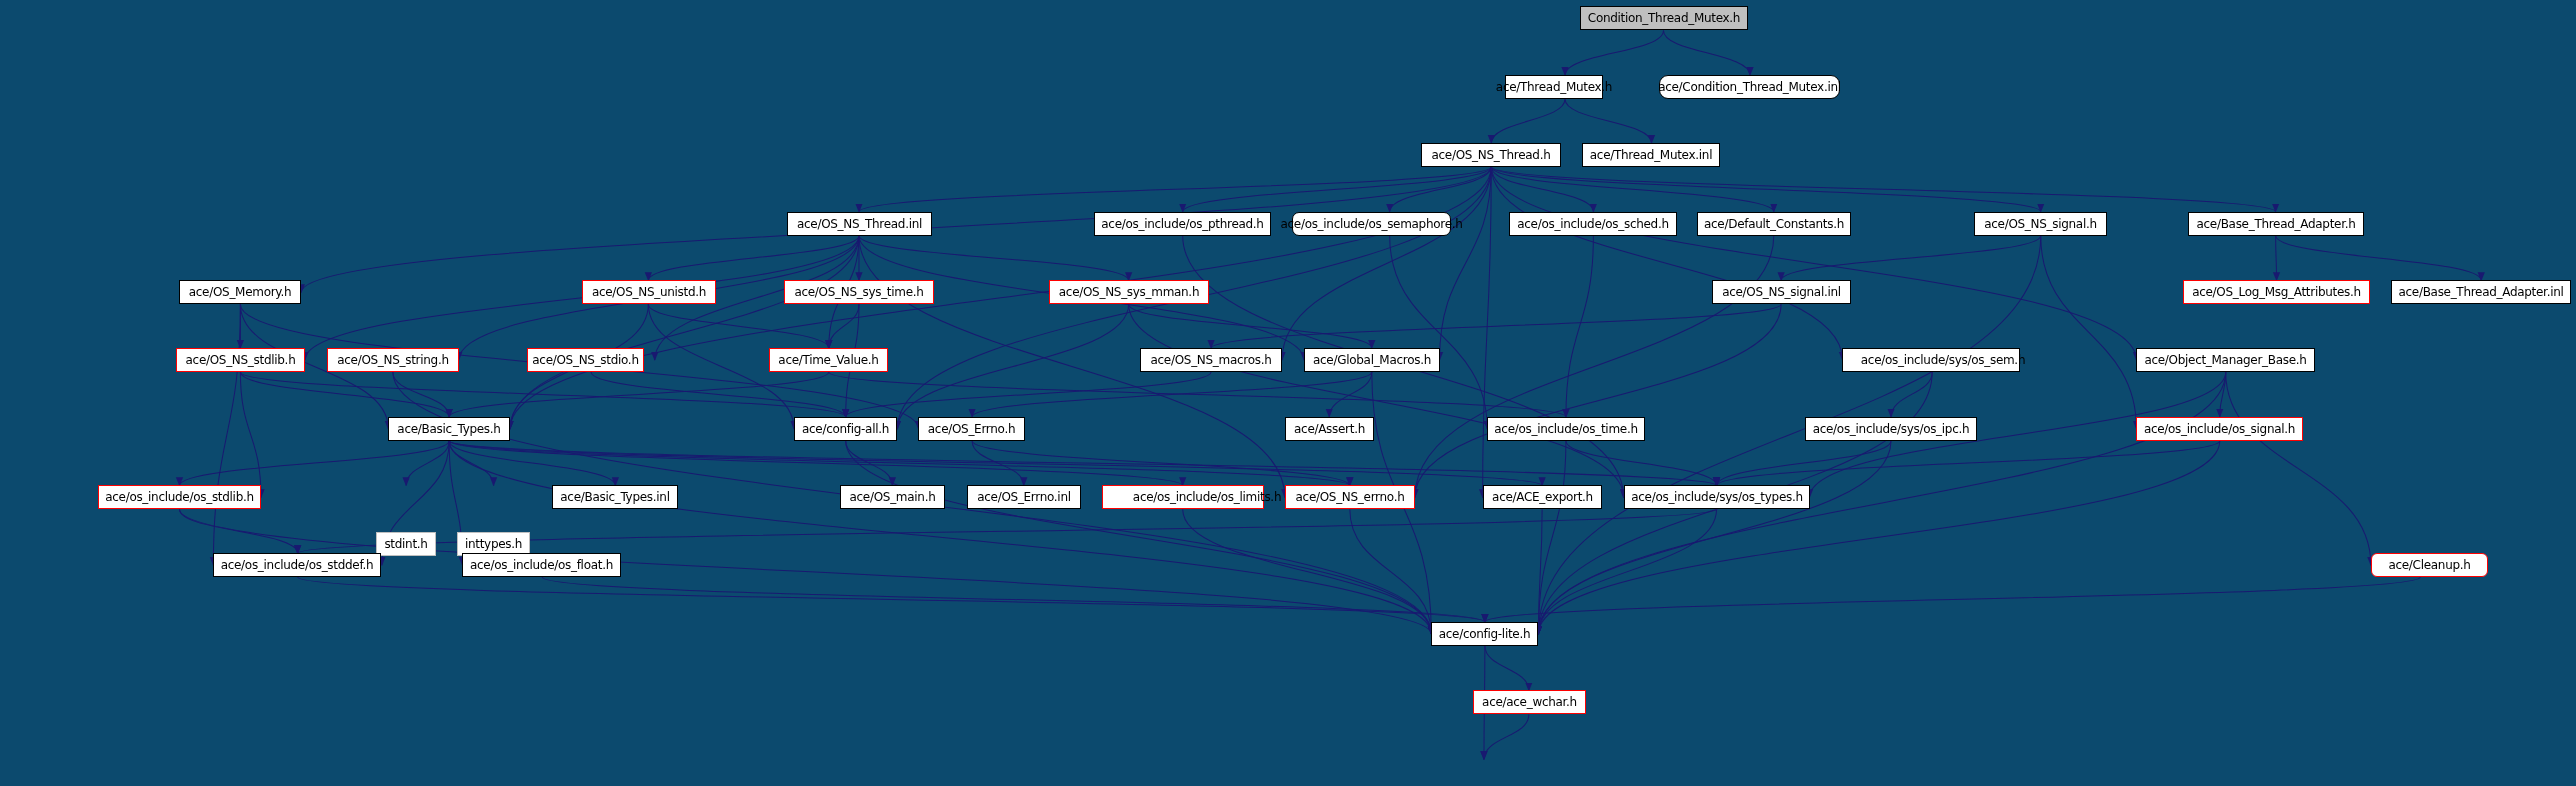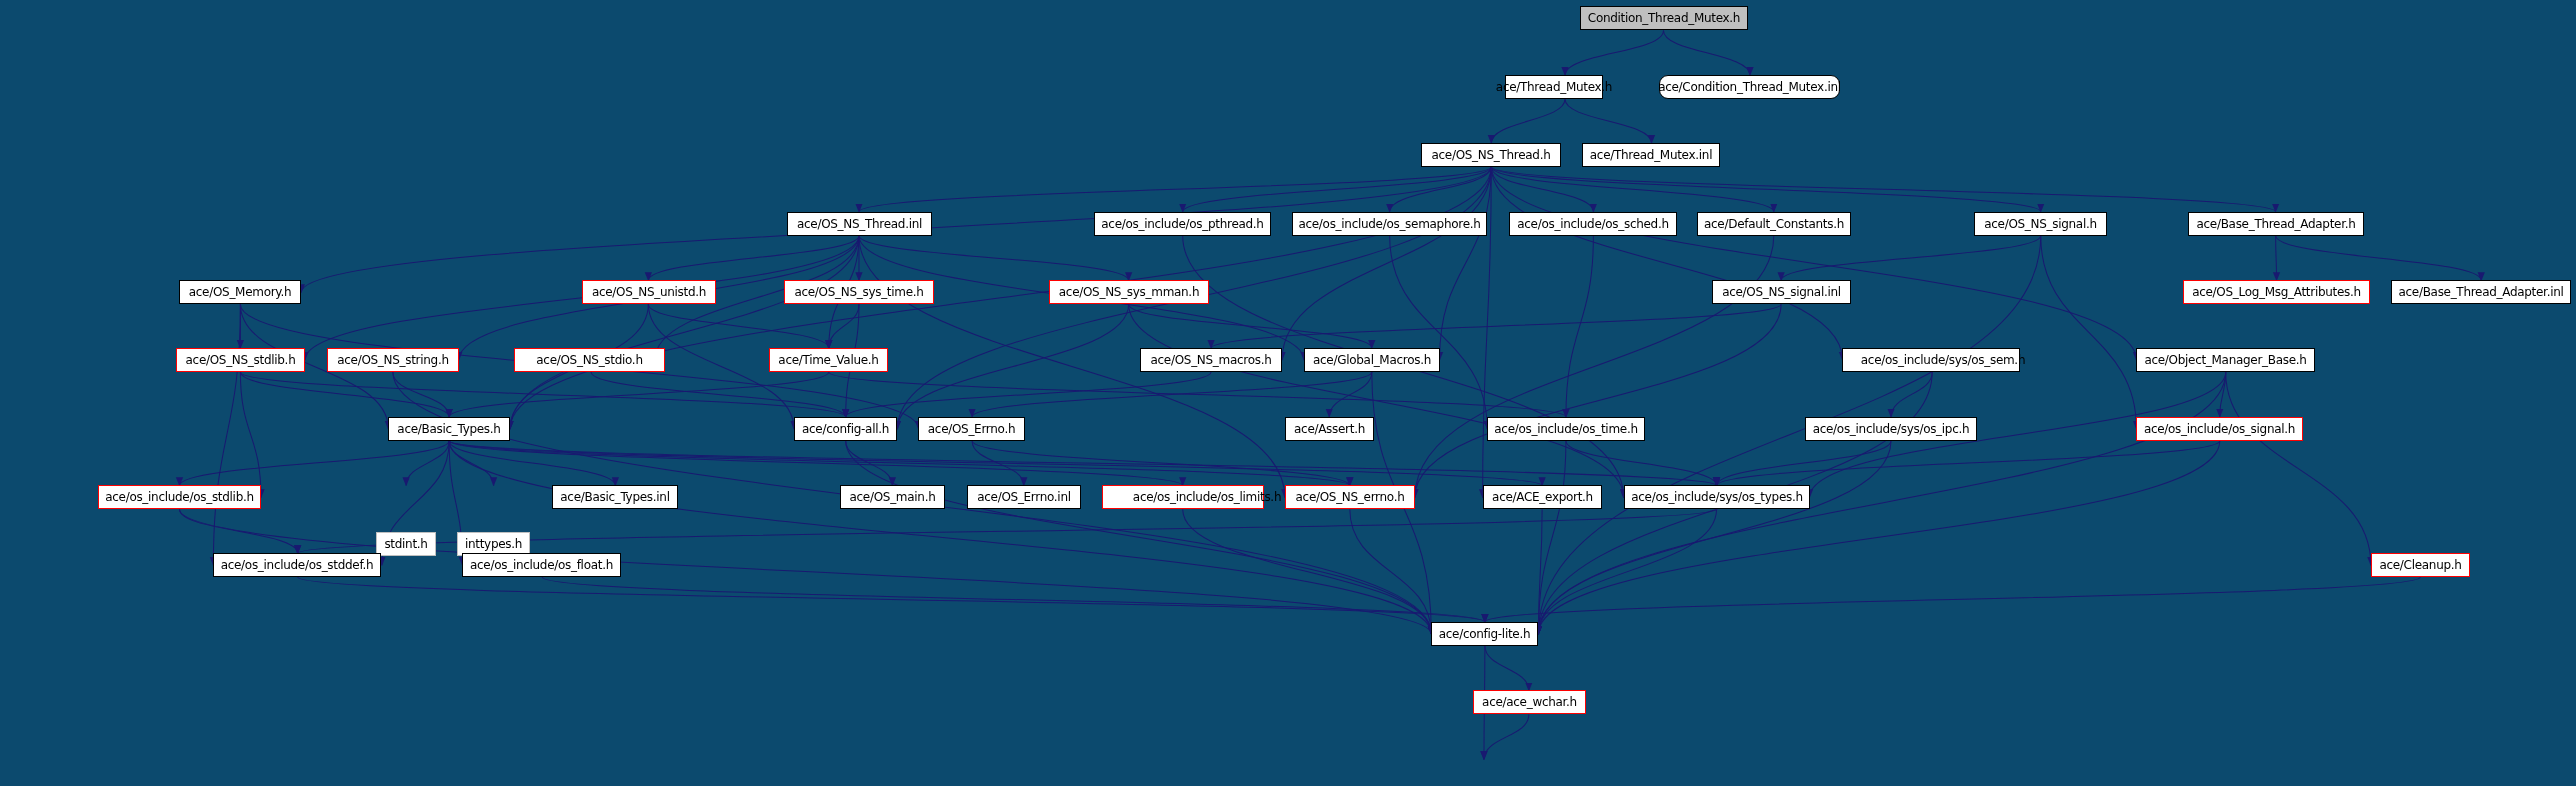--- a/index.html
+++ b/index.html
@@ -132,35 +132,35 @@
       <path d="M1669.5,780 C1669.5,804.5 1620.5,804.5 1620.5,829" fill="none" stroke="#191970" stroke-width="1.1" marker-end="url(#arrow)"></path>
     </svg>
   <div id="nodes">
       <div class="node root" style="left: 1580px; top: 6.4px; width: 168px;">Condition_Thread_Mutex.h</div>
       <div class="node" style="left: 1505px; top: 75px; width: 98px;">ace/Thread_Mutex.h</div>
       <div class="node" style="left: 1659px; top: 75px; width: 181px; border-radius: 9px;">ace/Condition_Thread_Mutex.inl</div>
       <div class="node" style="left: 1421px; top: 143px; width: 140px;">ace/OS_NS_Thread.h</div>
       <div class="node" style="left: 1582px; top: 143px; width: 138px;">ace/Thread_Mutex.inl</div>
       <div class="node" style="left: 787px; top: 212px; width: 145px;">ace/OS_NS_Thread.inl</div>
       <div class="node" style="left: 1094px; top: 212px; width: 177px;">ace/os_include/os_pthread.h</div>
-      <div class="node" style="left: 1292px; top: 212px; width: 195px;">ace/os_include/os_semaphore.h</div>
+      <div class="node" style="left: 1292px; top: 212px; width: 159px; border-radius: 7px;">ace/os_include/os_semaphore.h</div>
       <div class="node" style="left: 1509px; top: 212px; width: 168px;">ace/os_include/os_sched.h</div>
       <div class="node" style="left: 1697px; top: 212px; width: 154px;">ace/Default_Constants.h</div>
       <div class="node" style="left: 1974px; top: 212px; width: 133px;">ace/OS_NS_signal.h</div>
       <div class="node" style="left: 2188px; top: 212px; width: 176px;">ace/Base_Thread_Adapter.h</div>
       <div class="node" style="left: 179px; top: 280px; width: 122px;">ace/OS_Memory.h</div>
       <div class="node red" style="left: 582px; top: 280px; width: 134px;">ace/OS_NS_unistd.h</div>
       <div class="node red" style="left: 784px; top: 280px; width: 150px;">ace/OS_NS_sys_time.h</div>
       <div class="node red" style="left: 1049px; top: 280px; width: 160px;">ace/OS_NS_sys_mman.h</div>
       <div class="node" style="left: 1712px; top: 280px; width: 139px;">ace/OS_NS_signal.inl</div>
       <div class="node red" style="left: 2183px; top: 280px; width: 187px;">ace/OS_Log_Msg_Attributes.h</div>
       <div class="node" style="left: 2391px; top: 280px; width: 180px;">ace/Base_Thread_Adapter.inl</div>
       <div class="node red" style="left: 176px; top: 348px; width: 129px;">ace/OS_NS_stdlib.h</div>
       <div class="node red" style="left: 327px; top: 348px; width: 132px;">ace/OS_NS_string.h</div>
-      <div class="node red" style="left: 514px; top: 348px; width: 151px;">ace/OS_NS_stdio.h</div>
+      <div class="node red" style="left: 527px; top: 348px; width: 117px;">ace/OS_NS_stdio.h</div>
       <div class="node red" style="left: 769px; top: 348px; width: 119px;">ace/Time_Value.h</div>
       <div class="node" style="left: 1140px; top: 348px; width: 142px;">ace/OS_NS_macros.h</div>
       <div class="node" style="left: 1304px; top: 348px; width: 136px;">ace/Global_Macros.h</div>
       <div class="node" style="left: 1842px; top: 348px; width: 178px; padding-left: 24px;">ace/os_include/sys/os_sem.h</div>
       <div class="node" style="left: 2136px; top: 348px; width: 179px;">ace/Object_Manager_Base.h</div>
       <div class="node" style="left: 388px; top: 417px; width: 122px;">ace/Basic_Types.h</div>
       <div class="node" style="left: 794px; top: 417px; width: 103px;">ace/config-all.h</div>
       <div class="node" style="left: 918px; top: 417px; width: 107px;">ace/OS_Errno.h</div>
       <div class="node" style="left: 1285px; top: 417px; width: 89px;">ace/Assert.h</div>
       <div class="node" style="left: 1487px; top: 417px; width: 158px;">ace/os_include/os_time.h</div>
@@ -171,19 +171,19 @@
       <div class="node gray" style="left: 457px; top: 485px; width: 73px;">inttypes.h</div>
       <div class="node" style="left: 552px; top: 485px; width: 126px;">ace/Basic_Types.inl</div>
       <div class="node" style="left: 840px; top: 485px; width: 105px;">ace/OS_main.h</div>
       <div class="node" style="left: 967px; top: 485px; width: 114px;">ace/OS_Errno.inl</div>
       <div class="node red" style="left: 1102px; top: 485px; width: 162px; padding-left: 48px;">ace/os_include/os_limits.h</div>
       <div class="node red" style="left: 1285px; top: 485px; width: 130px;">ace/OS_NS_errno.h</div>
       <div class="node" style="left: 1483px; top: 485px; width: 119px;">ace/ACE_export.h</div>
       <div class="node" style="left: 1624px; top: 485px; width: 186px;">ace/os_include/sys/os_types.h</div>
       <div class="node" style="left: 213px; top: 553px; width: 168px;">ace/os_include/os_stddef.h</div>
       <div class="node" style="left: 462px; top: 553px; width: 159px;">ace/os_include/os_float.h</div>
-      <div class="node red" style="left: 2371px; top: 553px; width: 99px;">ace/Cleanup.h</div>
+      <div class="node red" style="left: 2371px; top: 553px; width: 117px; border-radius: 6px;">ace/Cleanup.h</div>
       <div class="node" style="left: 1431px; top: 622px; width: 107px;">ace/config-lite.h</div>
       <div class="node red" style="left: 1473px; top: 690px; width: 113px;">ace/ace_wchar.h</div>
       <div class="node gray" style="left: 1418px; top: 759px; width: 131px;">ace/config-macros.h</div>
     </div>
 </div>
 
 
 </body></html>

